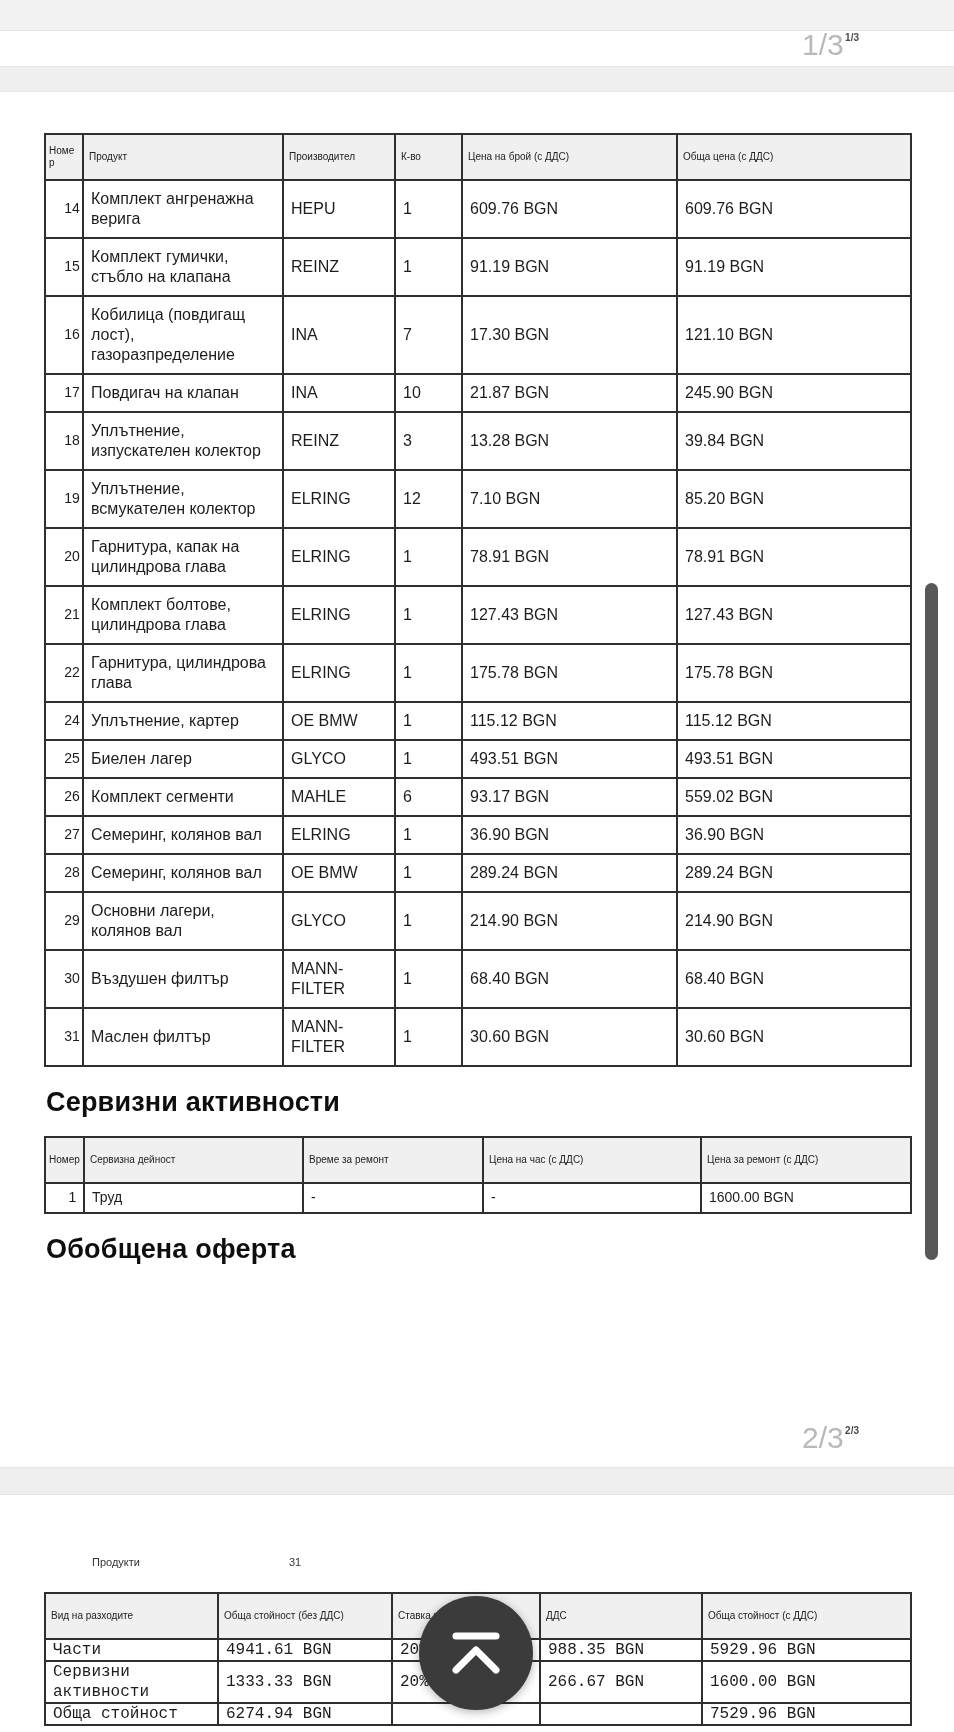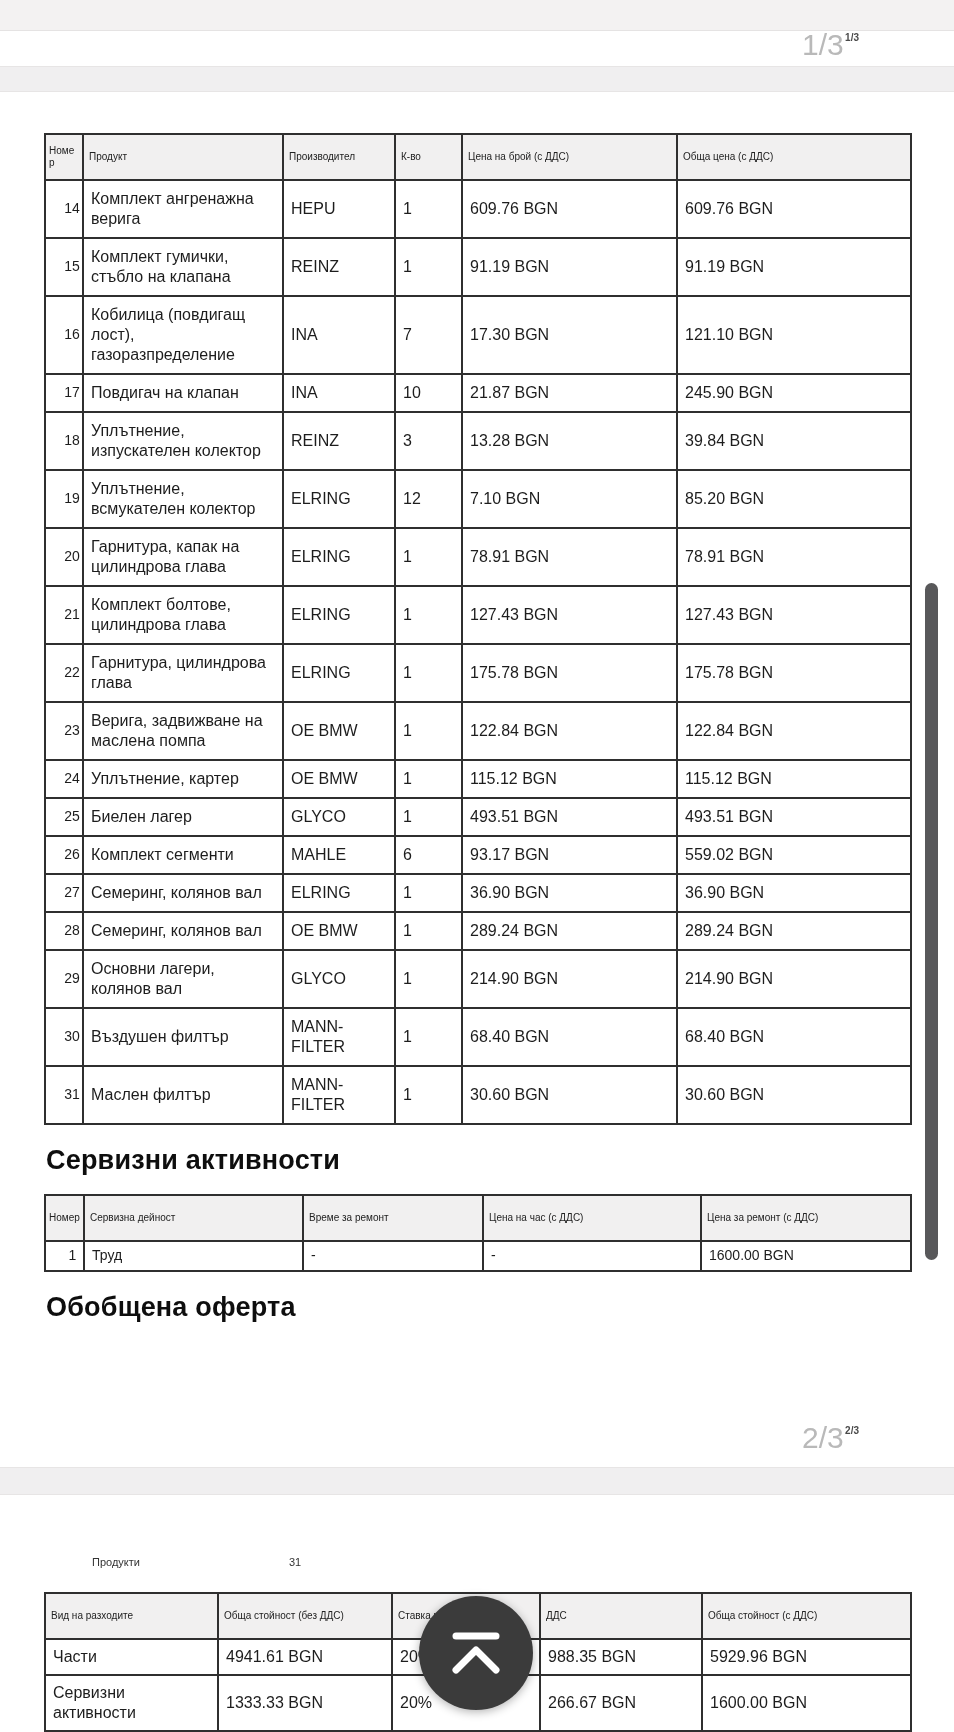--- a/index.html
+++ b/index.html
@@ -37,21 +37,21 @@
   .t-service col:nth-child(3){width:180px;}
   .t-service col:nth-child(4){width:218px;}
   .t-service col:nth-child(5){width:210px;}
   .t-service td{padding:5px 7px;font-size:14px;}
 
   .t-summary col:nth-child(1){width:173px;}
   .t-summary col:nth-child(2){width:174px;}
   .t-summary col:nth-child(3){width:148px;}
   .t-summary col:nth-child(4){width:162px;}
   .t-summary col:nth-child(5){width:209px;}
-  .t-summary td{padding:7px 7px;}
+  .t-summary td{padding:0 7px;font-family:Liberation Mono, monospace;}
 
   .t-parts th:first-child,.t-service th:first-child{word-break:break-all;padding:4px 3px;}
   .t-parts td:first-child,.t-service td:first-child{text-align:center;font-size:14px;padding-left:18px;padding-right:2px;}
 
   h2{font-size:27px;font-weight:bold;color:#0e0e0e;margin:20px 0 18px 2px;letter-spacing:.2px;}
 
   .products-line{font-size:11px;color:#333;margin:0 0 24px 4px;padding-left:44px;}
   .products-count{margin-left:146px;}
 
   .scroll-thumb{position:absolute;right:16px;top:583px;width:13px;height:677px;background:#58585a;border-radius:7px;}
@@ -162,28 +162,20 @@
         </tr>
         <tr>
           <td>22</td>
           <td>Гарнитура, цилиндрова глава</td>
           <td>ELRING</td>
           <td>1</td>
           <td>175.78 BGN</td>
           <td>175.78 BGN</td>
         </tr>
         <tr>
-          <td>23</td>
-          <td>Верига, задвижване на маслена помпа</td>
-          <td>OE BMW</td>
-          <td>1</td>
-          <td>122.84 BGN</td>
-          <td>122.84 BGN</td>
-        </tr>
-        <tr>
           <td>24</td>
           <td>Уплътнение, картер</td>
           <td>OE BMW</td>
           <td>1</td>
           <td>115.12 BGN</td>
           <td>115.12 BGN</td>
         </tr>
         <tr>
           <td>25</td>
           <td>Биелен лагер</td>

